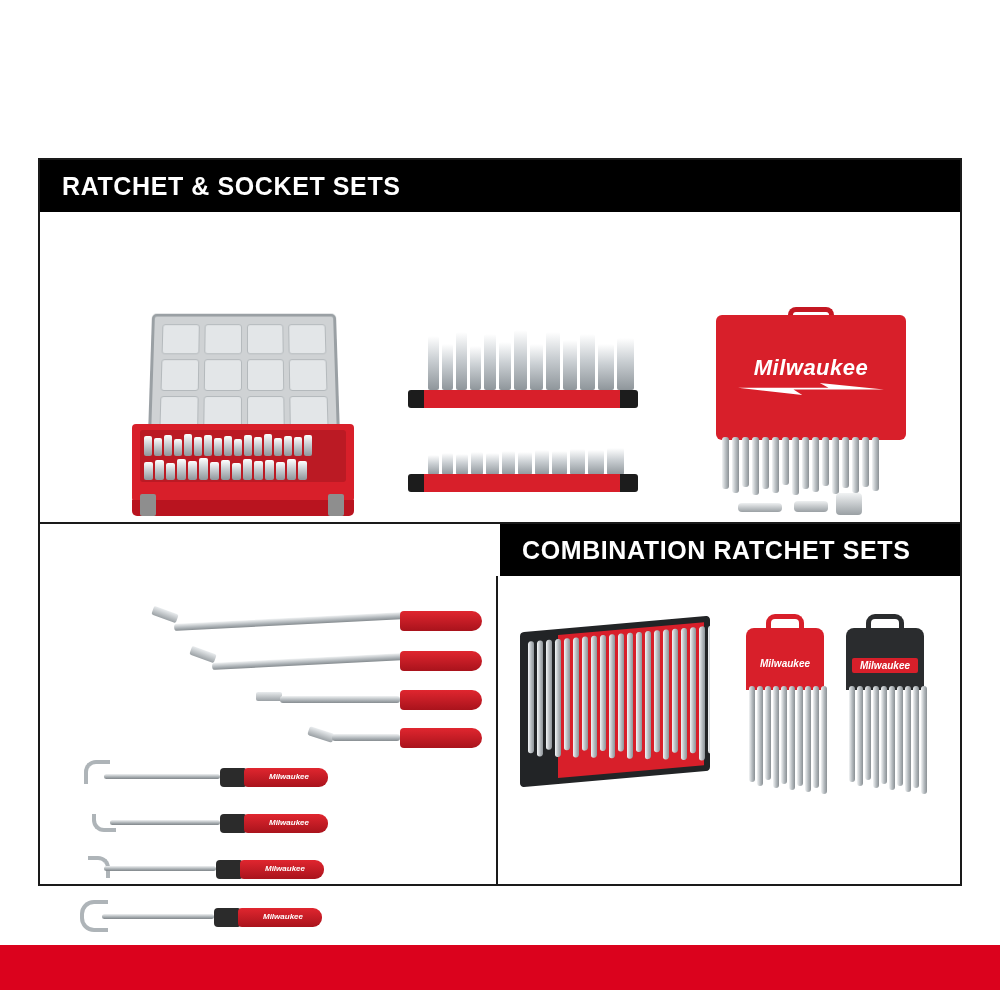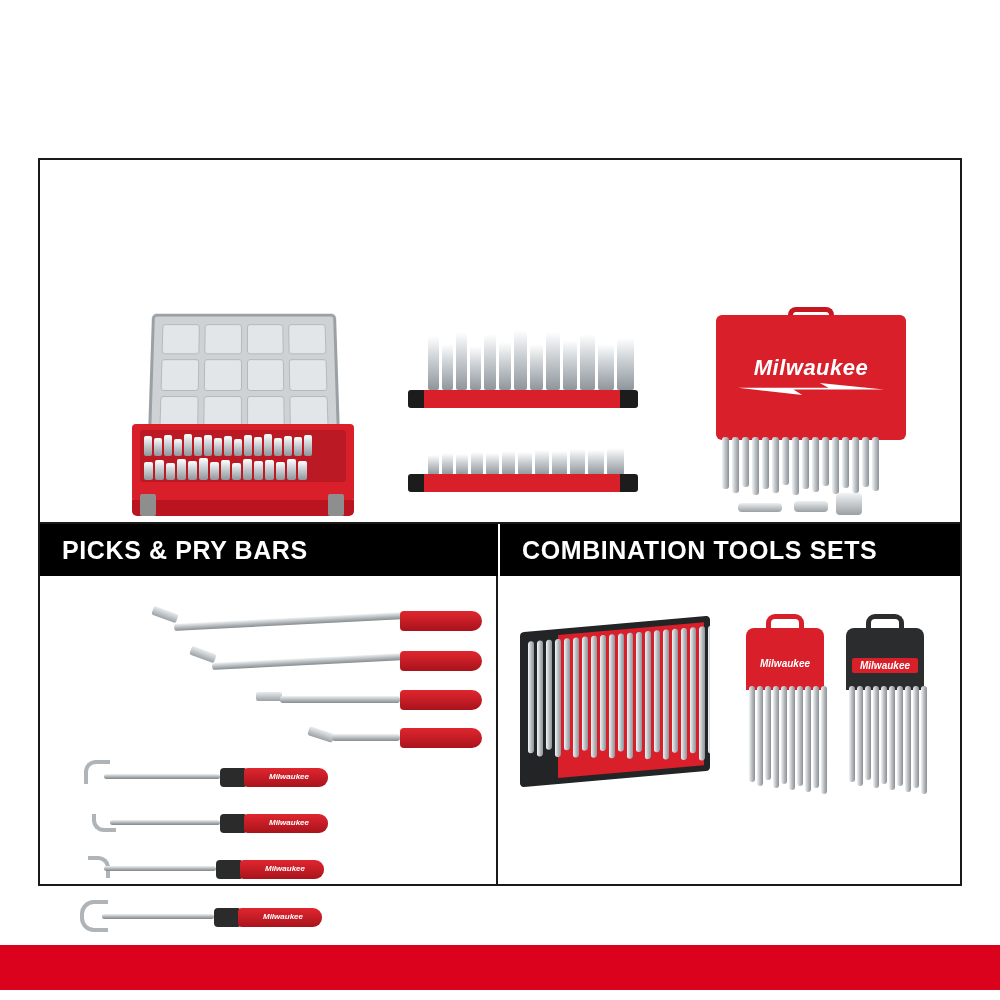--- a/index.html
+++ b/index.html
@@ -356,20 +356,23 @@
   }
 </style>
 </head>
 <body>
 
 <div class="page">
 
 
   <div class="frame">
 
+    <div class="sec-head sec-ratchet">
+      <span>RATCHET &amp; SOCKET SETS</span>
+    </div>
 
     <div class="panel-ratchet">
 
       <div class="prod case-open">
         <div class="case-lid">
           <div class="cells">
             <div></div>
               <div></div>
               <div></div>
               <div></div>
@@ -491,26 +494,23 @@
           <span class="wr" style="height:56px"></span>
           <span class="wr" style="height:50px"></span>
           <span class="wr" style="height:54px"></span>
         </div>
         <div style="position:absolute; left:22px; top:196px; width:44px; height:9px; background:linear-gradient(180deg,#eef0f1,#9aa0a4); border-radius:4px;"></div>
         <div style="position:absolute; left:78px; top:194px; width:34px; height:11px; background:linear-gradient(180deg,#eef0f1,#9aa0a4); border-radius:4px;"></div>
         <div style="position:absolute; left:120px; top:186px; width:26px; height:22px; background:linear-gradient(180deg,#f1f3f4,#9aa0a4); border-radius:4px;"></div>
       </div>
     </div>
 
-    <div class="sec-head sec-picks">
-      <span>PICKS &amp; PRY BARS</span>
-    </div>
 
     <div class="sec-head sec-wrench">
-      <span>COMBINATION TOOLS SETS</span>
+      <span>COMBINATION RATCHET SETS</span>
     </div>
 
     <div class="panel-picks">
 
       <div class="pry" style="left:112px; top:34px; width:330px; height:20px;">
         <div class="pry-tip" style="left:0; top:0; transform:rotate(20deg);"></div>
         <div class="pry-shaft" style="left:22px; top:8px; width:230px; transform:rotate(-3deg);"></div>
         <div class="pry-handle" style="left:248px; top:1px; width:82px;"></div>
       </div>
 

